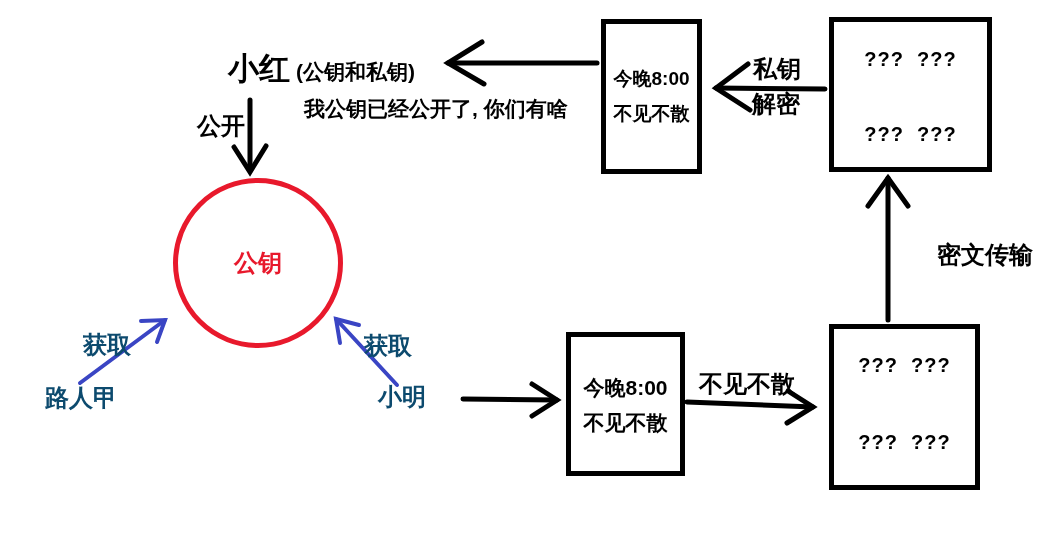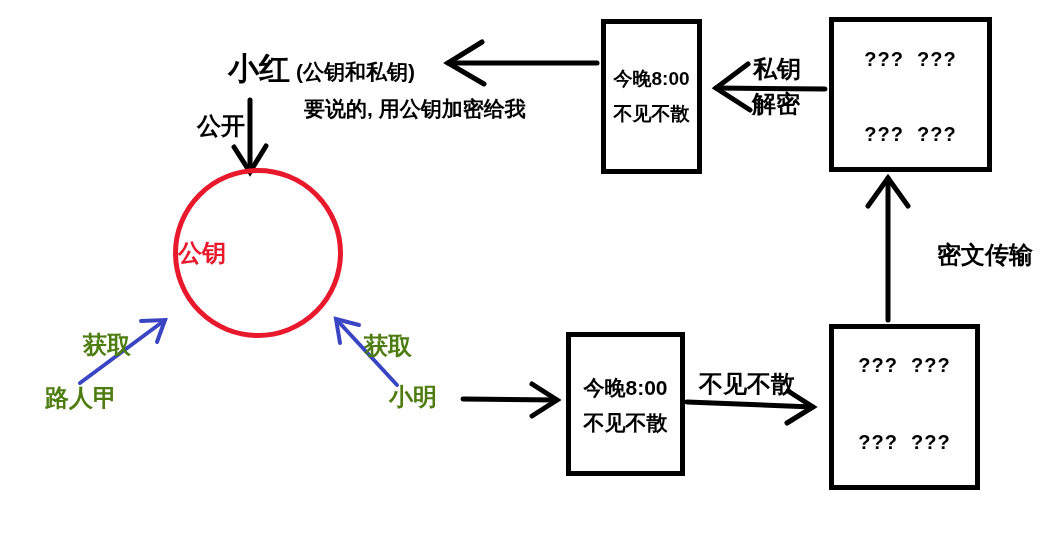--- a/index.html
+++ b/index.html
@@ -7,41 +7,41 @@
     position:relative;
     width:1053px;height:543px;
     background:#ffffff;
     font-family:"Liberation Sans","DejaVu Sans",sans-serif;
     font-weight:bold;
     color:#000;
     overflow:hidden;
   }
   .abs{position:absolute;}
   .lbl{font-size:24px;line-height:1.2;white-space:nowrap;}
-  .blue{color:#4d7c0f;}
+  .blue{color:#0c4a6e;}
   .red{color:#e8192c;}
   #arrows{position:absolute;left:0;top:0;pointer-events:none;}
   .box{
     position:absolute;
     border:5px solid #000;
     background:#fff;
     box-sizing:border-box;
     text-align:center;
   }
   .box .bline{font-size:21px;line-height:35px;white-space:nowrap;}
   .qrow{font-size:20px;letter-spacing:1px;white-space:pre;line-height:1;}
   #title-block{left:228px;top:48px;white-space:nowrap;}
   #title-name{font-size:31px;}
   #title-note{font-size:21px;margin-left:6px;}
   #announcement{left:304px;top:92px;font-size:21px;line-height:34px;white-space:nowrap;}
   #pubkey-circle{
-    left:173px;top:168px;width:170px;height:170px;
+    left:173px;top:178px;width:170px;height:170px;
     border:5px solid #e8192c;border-radius:50%;
     box-sizing:border-box;
-    display:flex;align-items:center;
+    display:flex;align-items:center;justify-content:center;
   }
   #pubkey-circle .lbl{font-size:24px;}
 </style>
 </head>
 <body>
 
 <div id="canvas">
 
   <svg id="arrows" width="1062" height="543" viewBox="0 0 1062 543">
 
@@ -84,33 +84,33 @@
       <line x1="597" y1="63" x2="448" y2="63"></line>
       <polyline points="482,42 448,63 484,84"></polyline>
     </g>
   </svg>
 
   <div class="abs" id="title-block">
     <span id="title-name">小红</span><span id="title-note">(公钥和私钥)</span>
   </div>
 
   <div class="abs" id="announcement">
-    <div>要说的, 用公钥加密给我</div>
+    <div>我公钥已经公开了, 你们有啥</div>
   </div>
 
   <div class="abs lbl" style="left:197px;top:112px;">公开</div>
 
   <div class="abs" id="pubkey-circle">
     <span class="lbl red">公钥</span>
   </div>
 
   <div class="abs lbl blue" style="left:83px;top:331px;">获取</div>
   <div class="abs lbl blue" style="left:30px;top:384px;margin-left:15px;">路人甲</div>
   <div class="abs lbl blue" style="left:364px;top:332px;">获取</div>
-  <div class="abs lbl blue" style="left:389px;top:383px;">小明</div>
+  <div class="abs lbl blue" style="left:378px;top:383px;">小明</div>
 
   <div class="box" style="left:566px;top:332px;width:119px;height:144px;padding-top:33px;">
     <div class="bline">今晚8:00</div>
     <div class="bline">不见不散</div>
   </div>
 
   <div class="abs lbl" style="left:699px;top:370px;">不见不散</div>
 
   <div class="box" style="left:829px;top:324px;width:151px;height:166px;">
     <div class="qrow" style="margin-top:26px;">???  ???</div>

